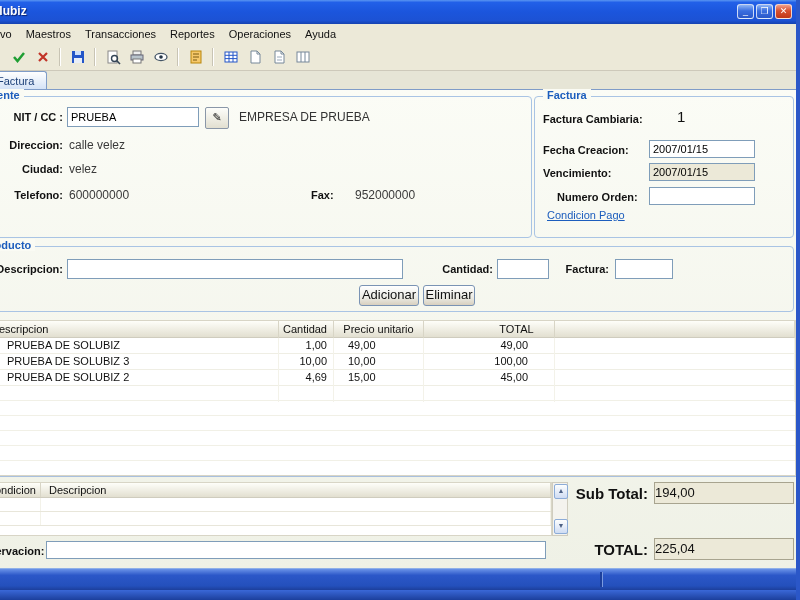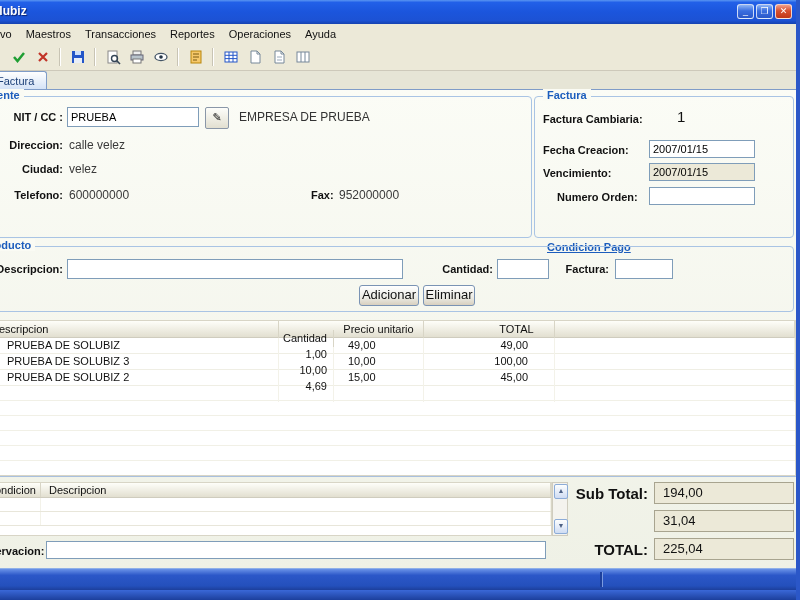--- a/index.html
+++ b/index.html
@@ -48,40 +48,40 @@
   .val{position:absolute;font-size:12px;color:#3a3a3a;white-space:nowrap;}
   .field{position:absolute;border:1px solid #7f9db9;background:#fff;font-size:11px;
     padding:0 3px;box-sizing:border-box;font-family:inherit;}
   .field.beige{background:#ece9d8;}
   .sbtn{position:absolute;width:22px;height:20px;background:linear-gradient(#fdfdfa,#e2dfd0);
     border:1px solid #8a97a8;border-radius:2px;font-size:11px;text-align:center;line-height:18px;}
   .btn{position:absolute;height:19px;font-size:13px;font-family:inherit;
     background:linear-gradient(#ffffff,#ecebe5 60%,#d8d0bf);border:1px solid #7a93b4;
     border-radius:3px;text-align:center;line-height:17px;}
 
-  .blue-cap{position:absolute;color:#1c5dbd;font-weight:bold;text-decoration:underline;margin-top:32px;}
+  .blue-cap{position:absolute;color:#1c5dbd;font-weight:normal;text-decoration:underline;}
   .radios{position:absolute;left:8px;top:126px;display:flex;align-items:center;gap:7px;font-size:10px;}
   .radio-item{display:flex;align-items:center;gap:2px;}
   .radio{width:10px;height:10px;border-radius:50%;border:1px solid #7b98bc;
     background:radial-gradient(#ffffff,#dfe8f2);position:relative;box-sizing:border-box;}
   .radio.selected::after{content:"";position:absolute;left:2px;top:2px;width:4px;height:4px;
     border-radius:50%;background:#3fae49;}
   .rlabel.focus{border:1px dotted #777;padding:0 1px;}
 
   
   .items{position:absolute;left:4px;top:230px;width:826px;height:156px;background:#fff;
     border:1px solid #d8d5c6;box-sizing:border-box;}
   .irow{display:grid;grid-template-columns:308px 55px 90px 55px 76px 1fr;}
   .ihead{height:16px;background:linear-gradient(#fefef9,#e2dfd0);border-bottom:1px solid #cfccbe;}
   .ihead > div{border-right:1px solid #d8d5c6;line-height:16px;overflow:hidden;white-space:nowrap;}
   .idata{height:15px;border-bottom:1px solid #efeee4;}
   .idata > div{line-height:15px;border-right:1px solid #f3f2e9;overflow:hidden;white-space:nowrap;}
   .c-desc-h{padding-left:20px;}
   .c-desc{padding-left:36px;}
-  .c-cant{text-align:right;padding-right:6px;margin-top:9px;}
+  .c-cant{text-align:right;padding-right:6px;}
   .c-prec-h{text-align:center;}
   .c-prec{padding-left:14px;}
   .c-iva{text-align:center;margin-top:32px;}
   .c-tot-h{text-align:center;}
   .c-tot{text-align:right;padding-right:26px;}
   .ifiller{height:79px;background:repeating-linear-gradient(180deg,#fff 0 14px,#f1f0e6 14px 15px);}
   .check{display:inline-block;width:11px;height:11px;border-radius:50%;margin-top:2px;
     background:radial-gradient(circle at 35% 30%,#6fcf6a,#2e9a33);color:#fff;font-size:8px;
     line-height:11px;text-align:center;}
 
@@ -100,21 +100,21 @@
   
   .vscroll{position:absolute;left:586px;top:392px;width:16px;height:54px;background:#f4f3ee;
     border:1px solid #cfccbe;box-sizing:border-box;}
   .sbn{position:absolute;left:1px;width:12px;height:13px;background:linear-gradient(#fdfefe,#cfdcf3);
     border:1px solid #8cacd8;border-radius:2px;font-size:7px;line-height:12px;text-align:center;color:#4d6185;}
   .sbn.up{top:1px;} .sbn.down{bottom:1px;}
 
   
   .tot-lbl{position:absolute;width:142px;text-align:right;font-size:15px;font-weight:bold;color:#111;}
   .tot-box{position:absolute;left:688px;width:140px;height:22px;background:#ece9d8;
-    border:1px solid #a8a48f;box-sizing:border-box;font-size:13px;line-height:20px;padding-left:8px;}
+    border:1px solid #a8a48f;box-sizing:border-box;font-size:13px;line-height:20px;}
 
   
   .statusbar{position:absolute;top:568px;left:0;width:834px;height:22px;border-top:1px solid #8fb0e8;
     background:linear-gradient(180deg,#6a93e8,#2b57c8 30%,#2450bc 80%,#1c3f9c);box-sizing:border-box;}
   .sdiv{position:absolute;left:634px;top:3px;width:2px;height:15px;background:#1c3f9c;border-right:1px solid #7a9ae0;}
   .frame-bottom{position:absolute;top:590px;left:0;width:834px;height:10px;
     background:linear-gradient(180deg,#3a68d8,#1c3f9c);}
   .frame-right{position:absolute;top:0;left:830px;width:4px;height:600px;background:#2b57c8;}
 
   svg{display:block;}
@@ -233,21 +233,21 @@
 
       <span class="lbl" style="left:0;width:92px;text-align:right;top:42px;">Direccion:</span>
       <span class="val" style="left:98px;top:41px;">calle velez</span>
 
       <span class="lbl" style="left:0;width:92px;text-align:right;top:66px;">Ciudad:</span>
       <span class="val" style="left:98px;top:65px;">velez</span>
 
       <span class="lbl" style="left:0;width:92px;text-align:right;top:92px;">Telefono:</span>
       <span class="val" style="left:98px;top:91px;">600000000</span>
       <span class="lbl" style="left:340px;top:92px;">Fax:</span>
-      <span class="val" style="left:368px;top:91px;">952000000</span>
+      <span class="val" style="left:384px;top:91px;">952000000</span>
     </div>
 
     <div class="group" style="left:568px;top:6px;width:258px;height:140px;">
       <span class="gcap">Factura</span>
       <span class="lbl" style="left:8px;top:16px;">Factura Cambiaria:</span>
       <span class="val" style="left:142px;top:11px;font-size:15px;color:#111;">1</span>
 
       <span class="lbl" style="left:8px;top:47px;">Fecha Creacion:</span>
       <input class="field" style="left: 114px; top: 43px; width: 106px; height: 18px;" value="2007/01/15">
 
@@ -327,21 +327,20 @@
     <div class="vscroll">
       <span class="sbn up">▲</span>
       <span class="sbn down">▼</span>
     </div>
 
     <span class="lbl" style="left:8px;top:455px;">Observacion:</span>
     <input class="field" style="left: 80px; top: 451px; width: 500px; height: 18px;" value="">
 
     <span class="tot-lbl" style="left:540px;top:395px;">Sub Total:</span>
     <span class="tot-box" style="top:392px;">194,00</span>
-    <span class="tot-box" style="top:420px;">31,04</span>
     <span class="tot-lbl" style="left:540px;top:451px;">TOTAL:</span>
     <span class="tot-box" style="top:448px;">225,04</span>
   </div>
 
   <div class="statusbar">
     <span class="sdiv"></span>
   </div>
   <div class="frame-bottom"></div>
   <div class="frame-right"></div>
 </div>

